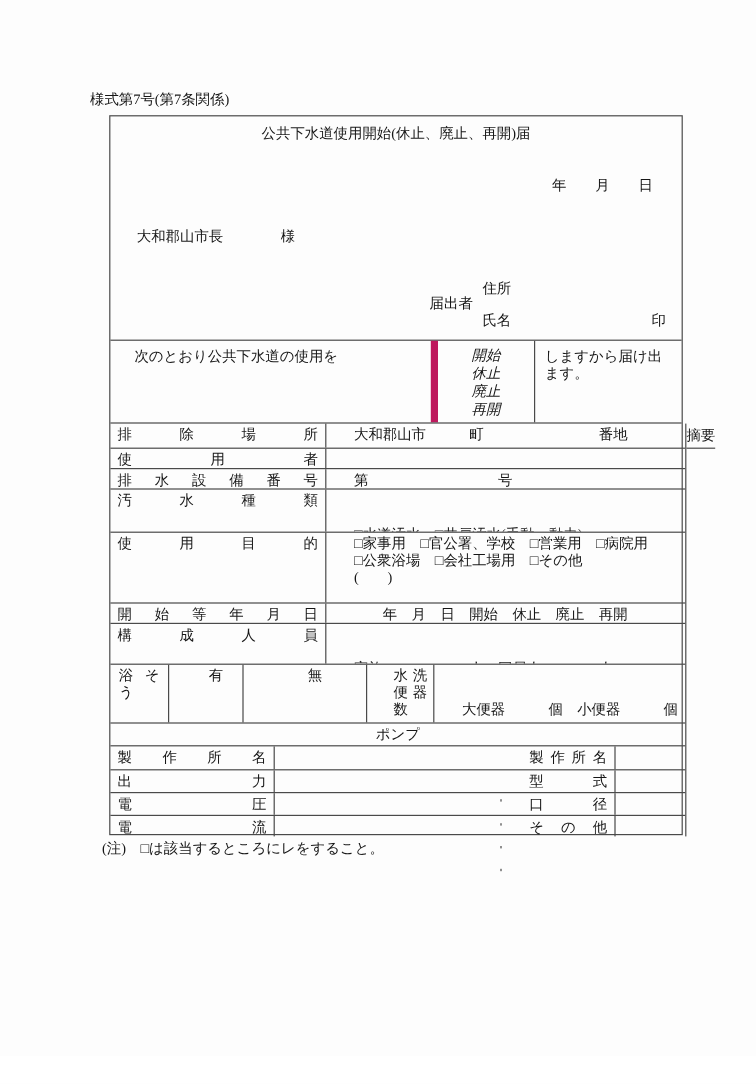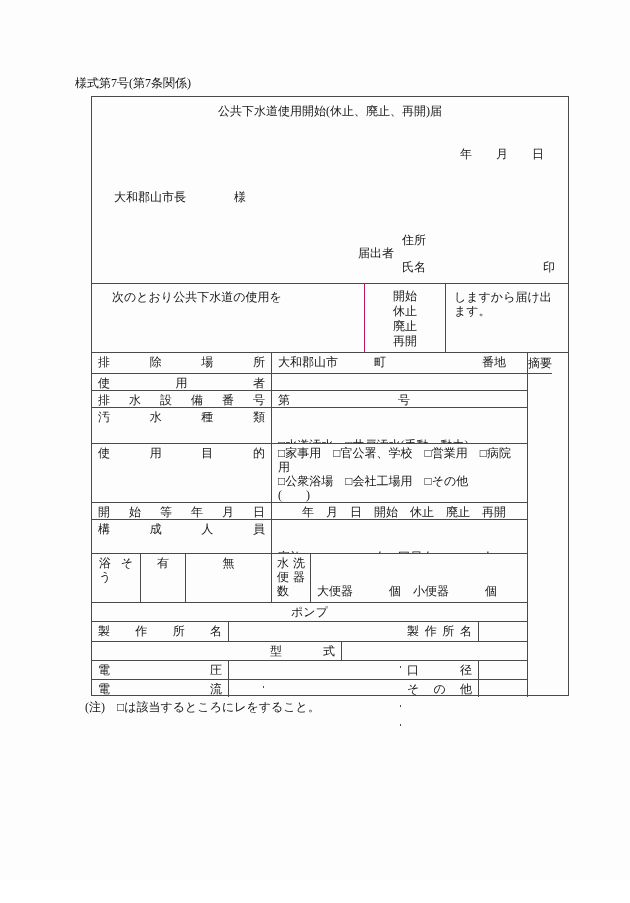--- a/index.html
+++ b/index.html
@@ -13,29 +13,29 @@
   .box{
     position:absolute;left:91px;top:96px;width:478px;height:600px;
     border:1px solid #4a4a4a;box-sizing:border-box;
     display:flex;flex-direction:column;
   }
   .tsec{position:relative;height:186px;flex:none;}
   .form-title{position:absolute;top:7px;left:0;right:0;text-align:center;white-space:pre;}
   
   .drow{flex:none;height:69px;display:flex;border-top:1px solid #4a4a4a;box-sizing:border-box;}
   .dcell{box-sizing:border-box;}
-  .dc1{width:273px;border-right:1px solid #be185d;padding:6px 6px 0 20px;}
-  .dc2{width:81px;border-right:1px solid #4a4a4a;text-align:center;padding-top:5px;line-height:15px;}
+  .dc1{width:273px;border-right:6px solid #be185d;padding:6px 6px 0 20px;}
+  .dc2{width:81px;border-right:1px solid #4a4a4a;text-align:center;padding-top:5px;line-height:15px;font-style:italic;}
   .dc3{flex:1;padding:6px 6px 0 8px;}
   
   .tarea{flex:1;display:flex;border-top:1px solid #4a4a4a;box-sizing:border-box;}
   .rows{flex:1;display:flex;flex-direction:column;}
   .remarks{width:41px;flex:none;border-left:1px solid #4a4a4a;box-sizing:border-box;display:flex;flex-direction:row;}
   .remarks-h{height:21px;flex:none;border-bottom:1px solid #4a4a4a;box-sizing:border-box;text-align:center;padding-top:3px;}
-  .trow{display:flex;border-bottom:1px solid #4a4a4a;box-sizing:border-box;flex:none;}
+  .trow{display:flex;border-bottom:1px solid #4a4a4a;box-sizing:border-box;flex:none;gap:17px;}
   .trow.last{border-bottom:none;}
   .cell{box-sizing:border-box;padding:2px 6px 0 6px;overflow:hidden;}
   .br{border-right:1px solid #4a4a4a;}
   .lcell{width:180px;flex:none;}
   .ccell{flex:1;white-space:pre;}
   .jlabel{text-align:justify;text-align-last:justify;}
   .center{text-align:center;text-align-last:center;}
   .rt{text-align-last:right;padding-right:4px;margin-top:44px;}
   .h21{height:21px}.h17{height:17px}.h36{height:36px}.h59{height:59px}
   .h34{height:34px}.h49{height:49px}.h19{height:19px}.h20{height:20px}
@@ -143,20 +143,21 @@
         </div>
 
         <div class="trow h20">
           <div class="cell w137 jlabel br">製作所名</div>
           <div class="cell w172 rt br"></div>
           <div class="cell w78 jlabel br">製作所名</div>
           <div class="cell ccell rt"></div>
         </div>
 
         <div class="trow h19">
+          <div class="cell w137 jlabel br">出力</div>
           <div class="cell w172 rt br">HP</div>
           <div class="cell w78 jlabel br">型式</div>
           <div class="cell ccell rt"></div>
         </div>
 
         <div class="trow h19">
           <div class="cell w137 jlabel br">電圧</div>
           <div class="cell w172 rt br">V</div>
           <div class="cell w78 jlabel br">口径</div>
           <div class="cell ccell rt">mm</div>

